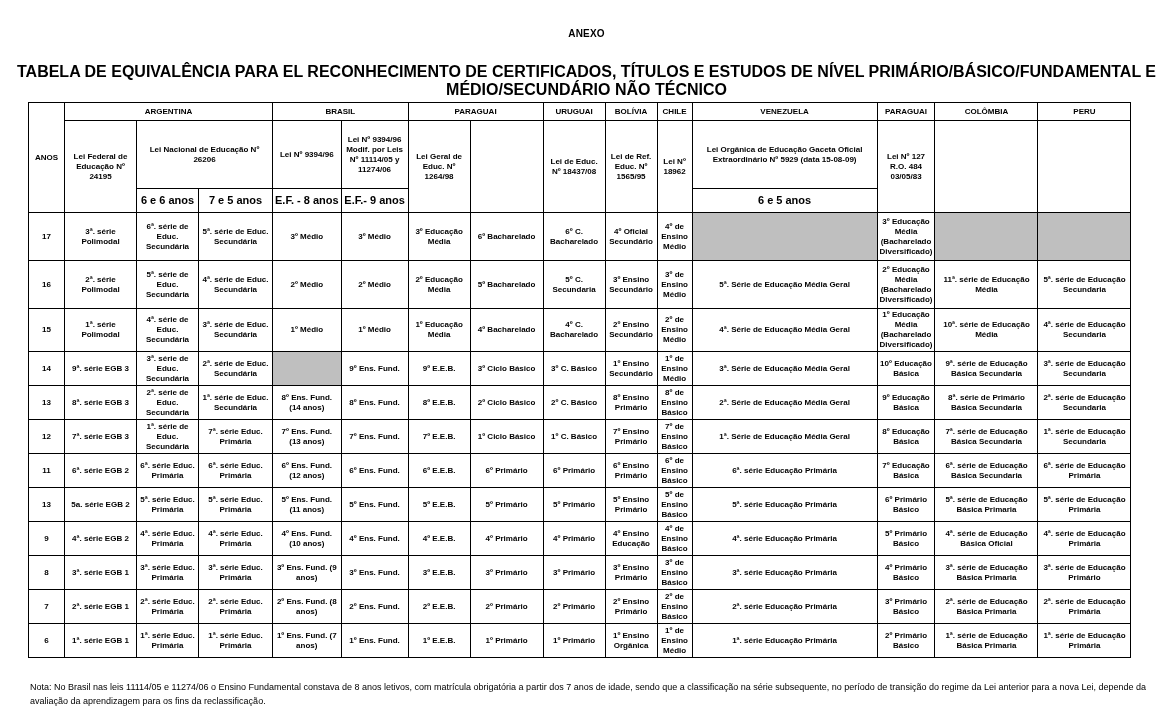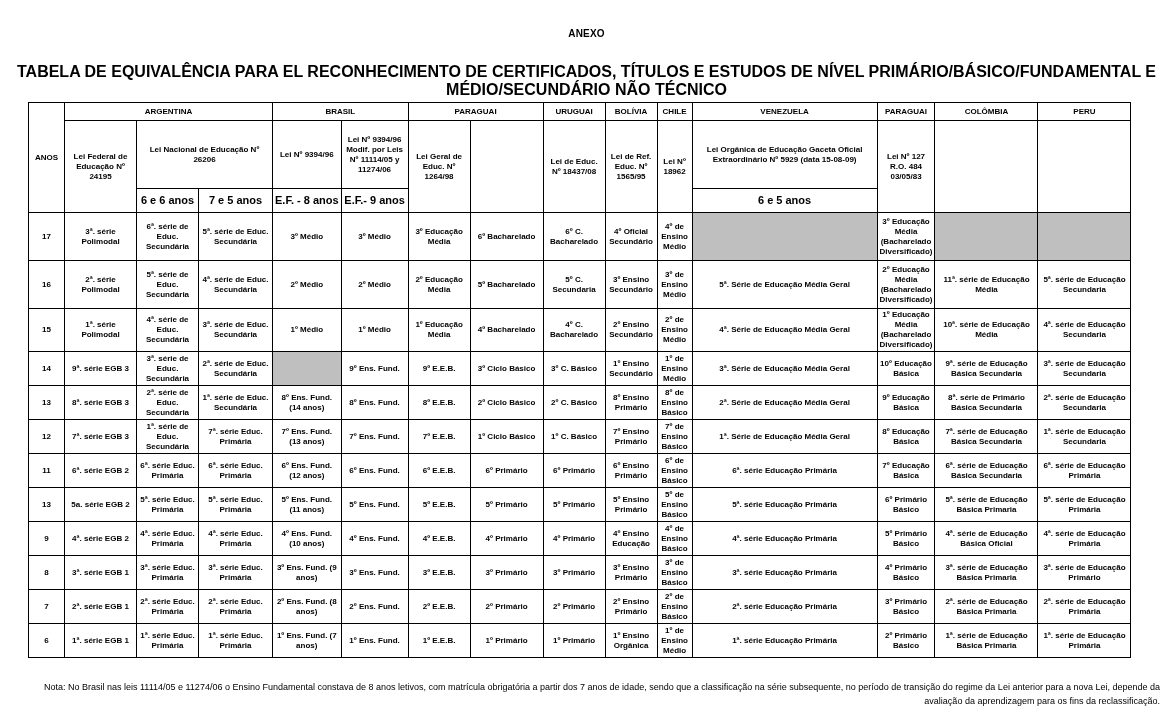--- a/index.html
+++ b/index.html
@@ -14,21 +14,21 @@
   }
   thead tr.r-country { height:18px; }
   thead tr.r-law     { height:68px; }
   thead tr.r-dur     { height:24px; }
   thead tr.r-dur th  { font-size:11px; white-space:nowrap; }
   tbody tr:nth-child(-n+2) { height:48px; }
   tbody tr:nth-child(3)    { height:40px; }
   tbody tr:nth-child(n+4)  { height:34px; }
   td.shaded { background:var(--shaded,#bfbfbf); }
   .law-italic { }
-  .note { font-size:9px; font-weight:normal; margin:22px 12px 0 30px; width:1130px; line-height:1.6; text-align:right; }
+  .note { font-size:9px; font-weight:normal; margin:22px 12px 0 30px; width:1130px; line-height:1.6; text-align:left; }
 </style>
 </head>
 <body>
 
 <div class="anexo">ANEXO</div>
 <div class="doc-title">TABELA DE EQUIVALÊNCIA PARA EL RECONHECIMENTO DE CERTIFICADOS, TÍTULOS E ESTUDOS DE NÍVEL PRIMÁRIO/BÁSICO/FUNDAMENTAL E MÉDIO/SECUNDÁRIO NÃO TÉCNICO</div>
 
 <table class="equiv">
   <colgroup>
     <col style="width:36px">

